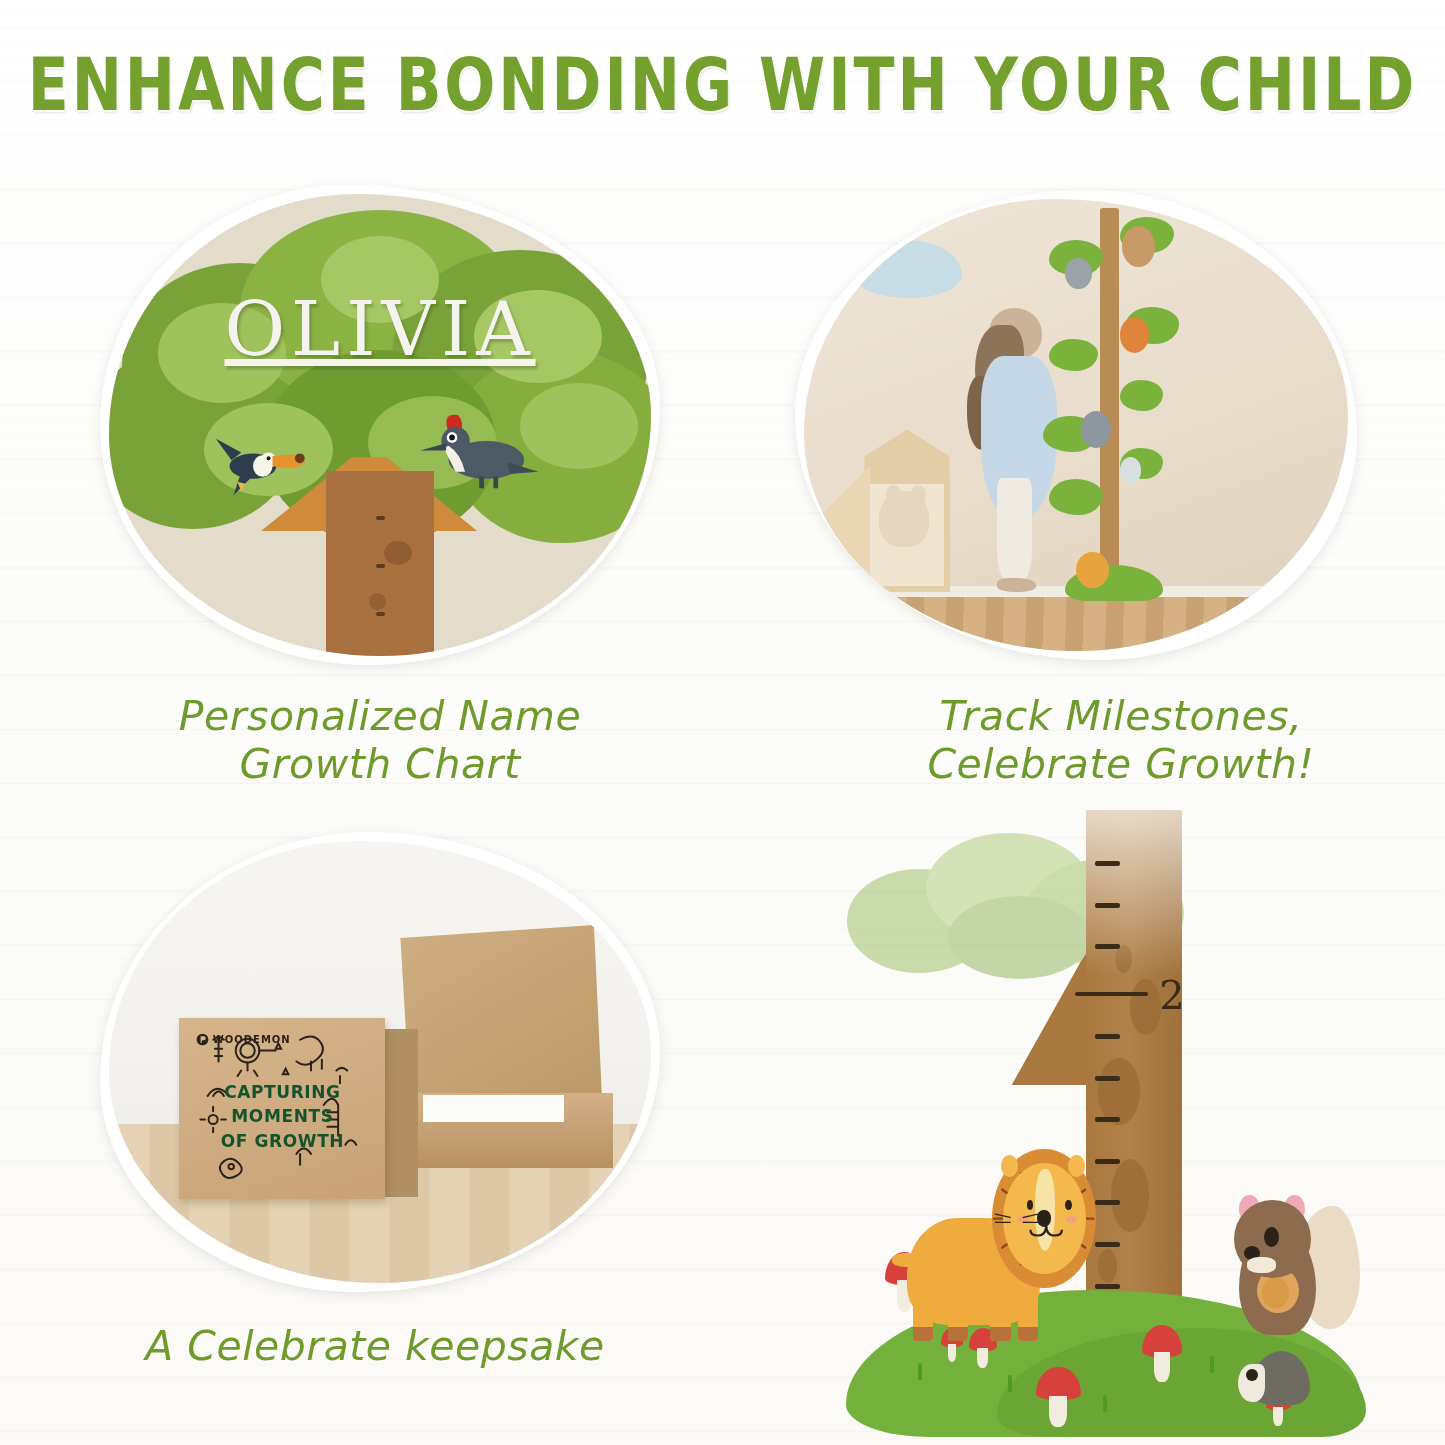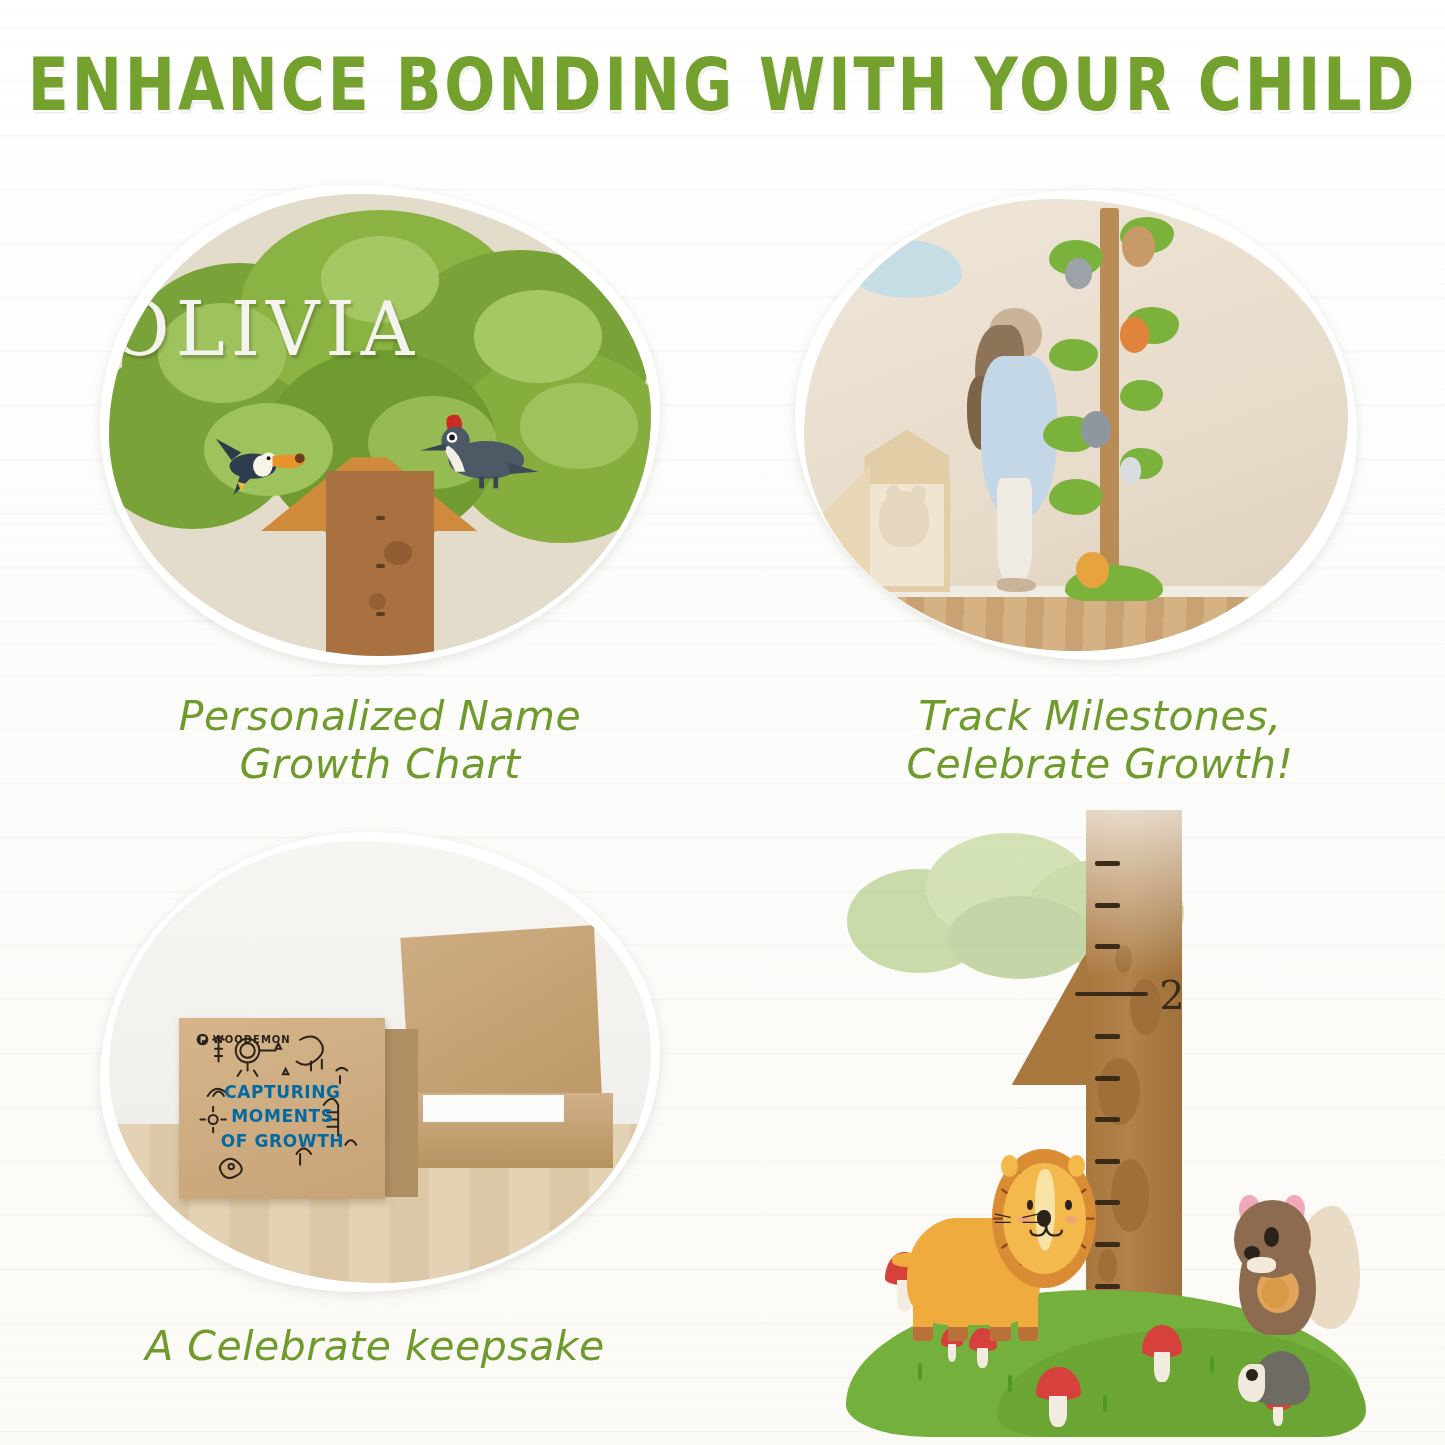--- a/index.html
+++ b/index.html
@@ -82,26 +82,27 @@
     text-shadow:0 1px 0 rgba(255,255,255,.8);
   }
 
   
   #panel1{left:100px;top:185px;width:560px;height:480px;}
   #p1-bg{position:absolute;inset:0;background:#e4dccb;}
   #p1-canopy{position:absolute;left:-4%;top:2%;width:108%;height:72%;}
   .leafblob{position:absolute;border-radius:50%;}
   #p1-name{
     position:absolute;left:0;right:0;top:20%;
-    text-align:left;
+    text-align:center;
     font-family:"DejaVu Serif", serif;
     font-size:74px;
     letter-spacing:6px;
     color:#f5f3ee;
     text-shadow:2px 3px 3px rgba(60,75,30,.35);
+    text-decoration:underline;
   }
   #p1-trunk{position:absolute;left:40%;bottom:0;width:20%;height:40%;background:#a9713f;}
   #p1-branch{position:absolute;left:28%;bottom:27%;width:40%;height:16%;background:#d08a3c;
     clip-path:polygon(42% 0%,58% 0%,100% 100%,0% 100%);}
   .trunk-tick{position:absolute;width:9%;height:4px;background:#5c3c20;border-radius:2px;left:46%;}
 
   
   #panel2{left:795px;top:190px;width:562px;height:470px;}
   #p2-wall{position:absolute;inset:0;background:linear-gradient(160deg,#efe6d8 0%,#e8dccb 55%,#ddcfba 100%);}
   #p2-floor{position:absolute;left:0;right:0;bottom:0;height:12%;
@@ -118,21 +119,21 @@
   
   #panel3{left:100px;top:832px;width:560px;height:460px;}
   #p3-wall{position:absolute;inset:0;background:linear-gradient(180deg,#f6f5f2 0%,#f2f0ec 58%,#f0eeea 62%);}
   #p3-floor{position:absolute;left:0;right:0;bottom:0;height:36%;
     background:repeating-linear-gradient(90deg,#e3d2b4 0px,#e3d2b4 40px,#dcc8a6 41px,#dcc8a6 80px);}
   #p3-box-front{position:absolute;left:13%;top:40%;width:38%;height:41%;
     background:linear-gradient(160deg,#d6b58c,#c7a376);box-shadow:2px 4px 7px rgba(90,70,45,.25);}
   #p3-box-side{position:absolute;left:51%;top:42.5%;width:6%;height:38%;background:#b08f63;}
   #p3-box-text{position:absolute;left:16%;top:54%;width:32%;text-align:center;
     font-family:"DejaVu Sans", sans-serif;font-weight:bold;font-size:17px;line-height:1.45;
-    color:#0369a1;letter-spacing:.6px;white-space:pre-line;}
+    color:#14532d;letter-spacing:.6px;white-space:pre-line;}
   #p3-logo{position:absolute;left:16%;top:43.5%;display:flex;align-items:center;gap:4px;}
   #p3-logo-text{font-family:"DejaVu Sans",sans-serif;font-weight:bold;font-size:10px;color:#2b2219;letter-spacing:1px;}
   #p3-open-lid{position:absolute;left:53%;top:19%;width:38%;height:42%;
     background:linear-gradient(150deg,#cfae84,#bb9865);
     clip-path:polygon(2% 7%,96% 0%,100% 96%,7% 100%);}
   #p3-open-base{position:absolute;left:48%;top:57%;width:45%;height:17%;
     background:linear-gradient(180deg,#d2b089,#b6925f);}
   #p3-paper{position:absolute;left:58%;top:57.5%;width:26%;height:6%;background:#fbfbf9;}
 
   
@@ -293,21 +294,21 @@
     <div class="p2-animal" style="left:58.5%;top:6%;width:6%;height:9%;background:#c89a67;"></div>
     <div class="p2-animal" style="left:48%;top:13%;width:5%;height:7%;background:#9ba3a8;"></div>
     <div class="p2-animal" style="left:58%;top:26%;width:5.5%;height:8%;background:#e0843c;"></div>
     <div class="p2-animal" style="left:51%;top:47%;width:5.5%;height:8%;background:#8e979e;"></div>
     <div class="p2-animal" style="left:58%;top:57%;width:4%;height:6%;background:#d8dde0;"></div>
     <div id="p2-grass"></div>
     <div class="p2-animal" style="left:50%;bottom:14%;width:6%;height:8%;background:#e7a33e;"></div>
   </div>
 </div>
 
-<div class="caption" style="left:819px;top:692px;width:562px;">Track Milestones,
+<div class="caption" style="left:840px;top:692px;width:562px;">Track Milestones,
 Celebrate Growth!</div>
 
 <div class="blob r3" id="panel3">
   <div class="inner r3">
     <div id="p3-wall"></div>
     <div id="p3-floor"></div>
 
     <div id="p3-open-lid"></div>
     <div id="p3-open-base"></div>
     <div id="p3-paper"></div>

